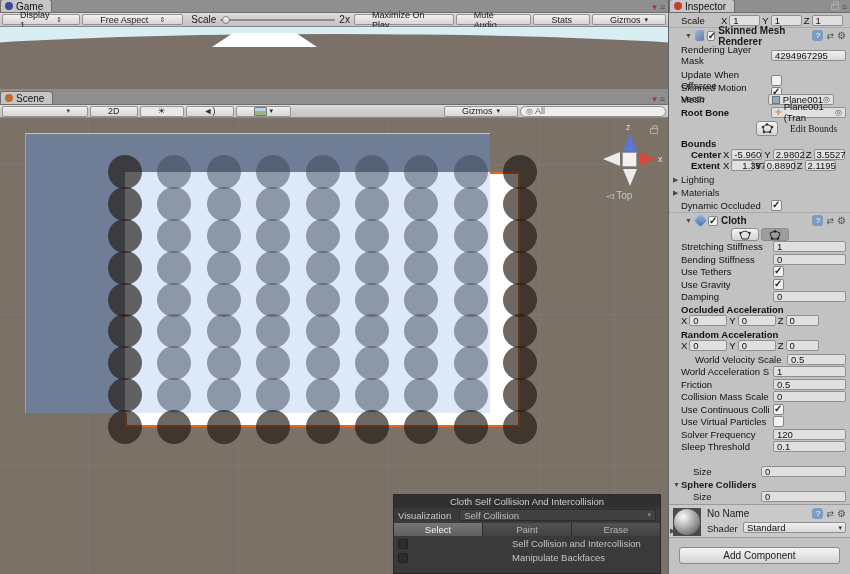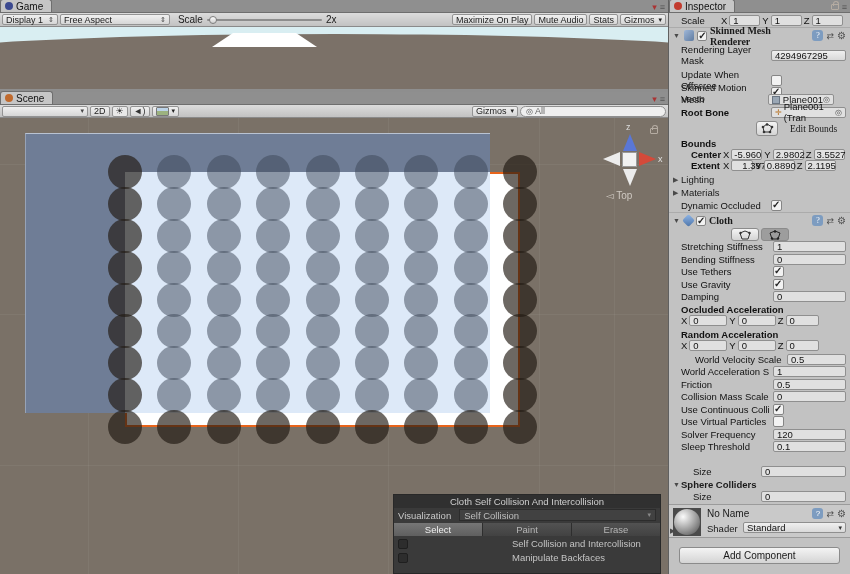--- a/index.html
+++ b/index.html
@@ -10,21 +10,21 @@
   .tabstrip{position:absolute;left:0;width:668px;height:13px;background:#8f8f8f;
             border-bottom:1px solid #6e6e6e;display:flex;align-items:flex-end;}
   .tab{height:13px;background:#c6c6c6;border:1px solid #6e6e6e;border-bottom:none;
        border-radius:3px 3px 0 0;padding:0 8px 0 4px;display:flex;align-items:center;gap:3px;
        font-size:10px;color:#111;}
   .tabicon{width:8px;height:8px;border-radius:50%;display:inline-block;}
   .paneMenu{margin-left:auto;color:#555;font-size:9px;padding-right:3px;display:flex;gap:3px;align-items:center;}
   
   .toolbar{position:absolute;left:0;width:668px;background:linear-gradient(#dcdcdc,#c2c2c2);
            border-bottom:1px solid #8a8a8a;display:flex;align-items:center;padding:0 2px;gap:2px;}
-  .tbtn,.tdd{height:11px;display:flex;align-items:center;padding:0 3px;font-size:9px;color:#222;
+  .tbtn,.tdd{height:11px;display:flex;align-items:center;padding:0 17px;font-size:9px;color:#222;
         background:linear-gradient(#f0f0f0,#d6d6d6);border:1px solid #939393;border-radius:2px;}
   .tdd .arr{margin-left:5px;font-size:7px;color:#444;}
   .sliderwrap{display:flex;align-items:center;gap:4px;margin-left:6px;}
   .slidertrack{position:relative;width:115px;height:2px;background:#8d8d8d;border-radius:1px;}
   .sliderknob{position:absolute;top:-3px;left:2px;width:8px;height:8px;border-radius:50%;
               background:linear-gradient(#fdfdfd,#cfcfcf);border:1px solid #7e7e7e;}
   .spacer{flex:1;}
   
   .gamecontent{position:absolute;left:0;top:27px;width:668px;height:62px;background:#d9eef2;overflow:hidden;}
   .ground{position:absolute;left:-18%;width:136%;top:7px;height:320px;background:#7b7168;
@@ -81,21 +81,21 @@
   .sep{position:absolute;left:0;width:181px;height:1px;background:#9b9b9b;border-top:1px solid #ababab;}
   .irow{position:absolute;left:0;width:181px;display:flex;align-items:center;padding-left:12px;font-size:9.5px;}
   .ilabel{color:#111;}
   .f{background:#e0e0e0;border:1px solid #8f8f8f;border-radius:2px;height:11px;
      display:flex;align-items:center;padding:0 3px;font-size:9.5px;color:#111;}
   .dd{background:linear-gradient(#efefef,#d9d9d9);}
   .dd .arr{margin-left:auto;font-size:7px;color:#333;}
   .cb{width:11px;height:11px;background:#f2f2f2;border:1px solid #858585;border-radius:2px;position:relative;}
   .cb.on::after{content:"\2713";position:absolute;left:0px;top:-2px;font-size:10px;font-weight:bold;color:#222;}
   .chead{position:absolute;left:0;width:181px;height:15px;display:flex;align-items:center;gap:3px;
-         padding-left:4px;font-weight:bold;font-size:10px;font-family:Liberation Serif, serif;}
+         padding-left:16px;font-weight:bold;font-size:10px;}
   .fold{color:#4a4a4a;font-size:7px;width:8px;}
   .cicon{width:11px;height:11px;border-radius:2px;}
   .hicons{margin-left:auto;display:flex;gap:3px;align-items:center;padding-right:4px;font-weight:normal;}
   .helpicon{width:11px;height:11px;border-radius:3px;background:#7d9cc0;color:#fff;font-size:8px;
             display:flex;align-items:center;justify-content:center;}
   .gear{color:#4f4f4f;font-size:10px;}
   .preset{color:#4f4f4f;font-size:9px;}
   .xyz{display:flex;align-items:center;gap:2px;}
   .axl{font-size:9.5px;color:#111;}
   .btn{background:linear-gradient(#f4f4f4,#d4d4d4);border:1px solid #8b8b8b;border-radius:3px;

